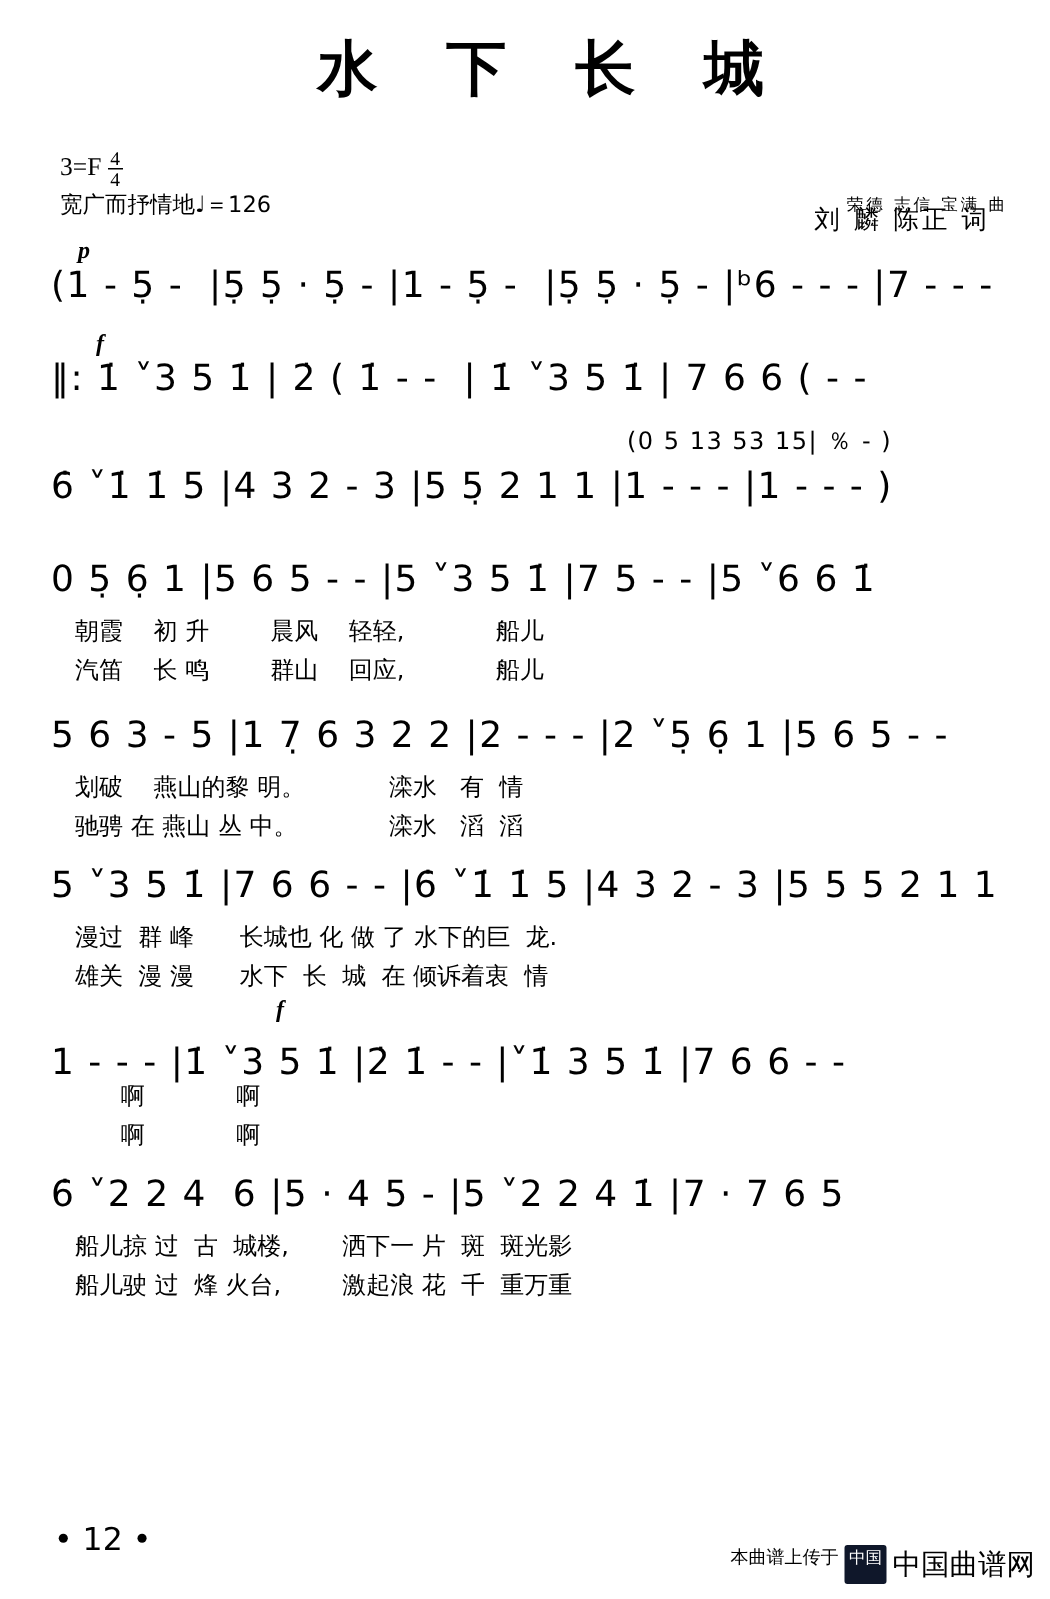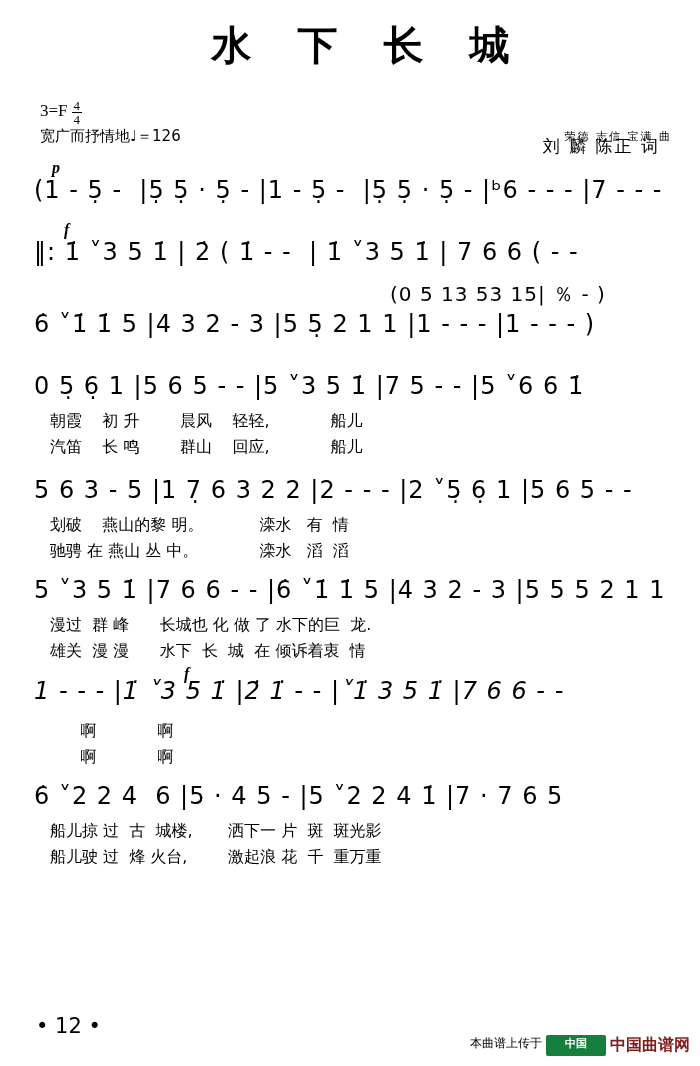--- a/index.html
+++ b/index.html
@@ -101,28 +101,28 @@
   }
   
   .footer{
     position:absolute;right:10px;bottom:10px;
     display:flex;gap:4px;
     font-size:12px;
     font-family:"DejaVu Sans", sans-serif;
   }
   .footer .logo{
     display:inline-block;
-    background:#15803d;
+    background:#0f172a;
     color:#fff;
     font-size:11px;
-    padding:1px 19px;
+    padding:1px 3px;
     border-radius:2px;
-    font-weight:bold;
+    font-weight:normal;
   }
-  .footer .site{color:#7f1d1d;font-weight:bold;font-size:16px;}
+  .footer .site{color:#000000;font-weight:normal;font-size:19px;}
 </style>
 </head>
 <body>
 
 <div class="sheet">
 
   <div class="title">水 下 长 城</div>
 
   <div class="header">
     <div class="key-sig">
@@ -137,21 +137,21 @@
     <span class="dyn abs" style="left:18px;top:-4px;">p</span>
     <div class="notes abs" style="left:0;top:12px;">(1 - 5̣ -  |5̣ 5̣ · 5̣ - |1 - 5̣ -  |5̣ 5̣ · 5̣ - |ᵇ6 - - - |7 - - -</div>
   </div>
 
   <div class="stave" style="height:64px;">
     <span class="dyn abs" style="left:30px;top:-2px;">f</span>
     <div class="notes abs" style="left:0;top:14px;">‖: 1̇ ˅3 5 1̇ | 2̇ ( 1̇ - -  | 1̇ ˅3 5 1̇ | 7 6 6 ( - -</div>
   </div>
 
   <div class="stave" style="height:76px;">
-    <div class="notes abs" style="left:356px;top:-8px;font-size:20px;">(0 5 13 53 15| ％ - )</div>
+    <div class="notes abs" style="left:384px;top:-8px;font-size:16px;">(0 5 13 53 15| ％ - )</div>
     <div class="notes abs" style="left:0;top:22px;">6̇ ˅1̇ 1̇ 5 |4 3 2 - 3 |5 5̣ 2 1 1 |1 - - - |1 - - - )</div>
   </div>
 
   <div class="stave tall" style="height:104px;">
     <div class="notes abs" style="left:0;top:8px;">0 5̣ 6̣ 1 |5 6 5 - - |5 ˅3 5 1̇ |7 5 - - |5 ˅6 6 1̇</div>
     <div class="lyric abs" style="left:16px;top:46px;">朝霞    初 升        晨风    轻轻,            船儿</div>
     <div class="lyric abs" style="left:16px;top:72px;">汽笛    长 鸣        群山    回应,            船儿</div>
   </div>
 
   <div class="stave tall" style="height:100px;text-decoration:underline;">
@@ -161,21 +161,21 @@
   </div>
 
   <div class="stave tall" style="height:102px;">
     <div class="notes abs" style="left:0;top:8px;">5 ˅3 5 1̇ |7 6 6 - - |6̇ ˅1̇ 1̇ 5 |4 3 2 - 3 |5 5 5 2 1 1</div>
     <div class="lyric abs" style="left:16px;top:46px;">漫过  群 峰      长城也 化 做 了 水下的巨  龙.</div>
     <div class="lyric abs" style="left:16px;top:72px;">雄关  漫 漫      水下  长  城  在 倾诉着衷  情</div>
   </div>
 
   <div class="stave tall" style="height:104px;">
     <span class="dyn abs" style="left:150px;top:-4px;">f</span>
-    <div class="notes abs" style="left:0;top:7px;font-style:italic;">1 - - - |1̇ ˅3 5 1̇ |2̇ 1̇ - - |˅1̇ 3 5 1̇ |7 6 6 - -</div>
+    <div class="notes abs" style="left:0;top:24px;">1 - - - |1̇ ˅3 5 1̇ |2̇ 1̇ - - |˅1̇ 3 5 1̇ |7 6 6 - -</div>
     <div class="lyric abs" style="left:16px;top:50px;">      啊            啊</div>
     <div class="lyric abs" style="left:16px;top:76px;">      啊            啊</div>
   </div>
 
   <div class="stave tall" style="height:100px;">
     <div class="notes abs" style="left:0;top:8px;">6̇ ˅2 2 4  6 |5 · 4 5 - |5 ˅2 2 4 1̇ |7 · 7 6 5</div>
     <div class="lyric abs" style="left:16px;top:46px;">船儿掠 过  古  城楼,       洒下一 片  斑  斑光影</div>
     <div class="lyric abs" style="left:16px;top:72px;">船儿驶 过  烽 火台,        激起浪 花  千  重万重</div>
   </div>
 

